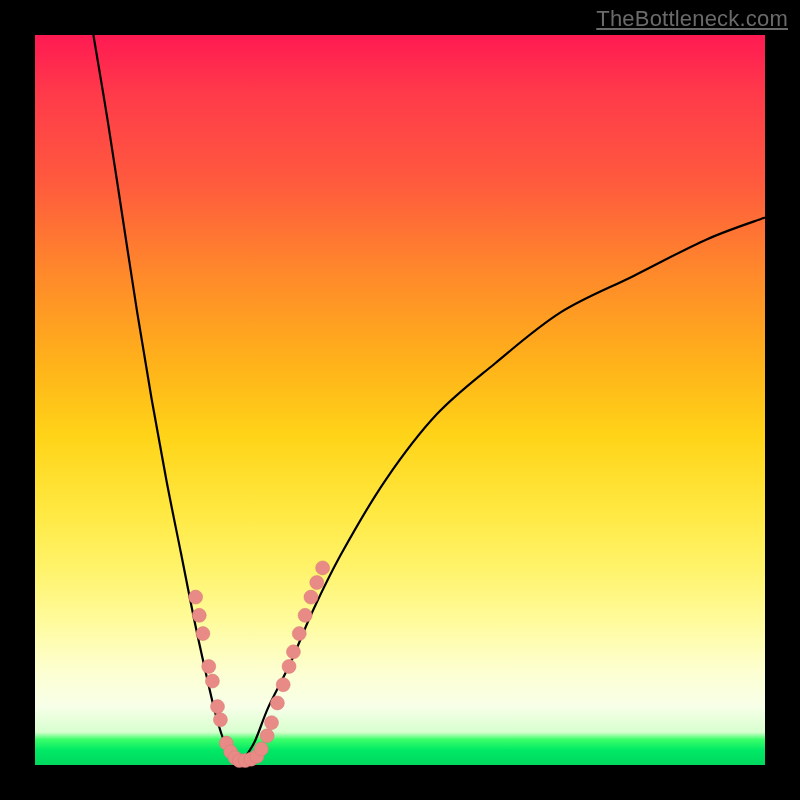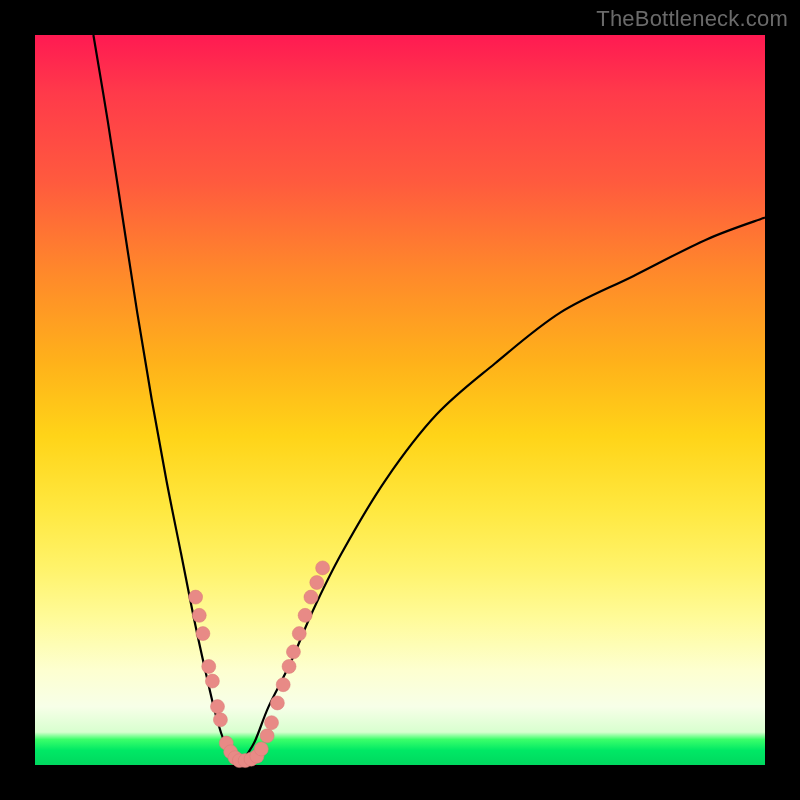--- a/index.html
+++ b/index.html
@@ -44,20 +44,21 @@
     );
   }
   .watermark {
     position: absolute;
     top: 6px;
     right: 12px;
     color: #6a6a6a;
     font-size: 22px;
     letter-spacing: 0.2px;
     user-select: none;
+    text-decoration: underline;
   }
   svg.curves {
     position: absolute;
     left: 0;
     top: 0;
     width: 730px;
     height: 730px;
     overflow: visible;
   }
   .curve {

